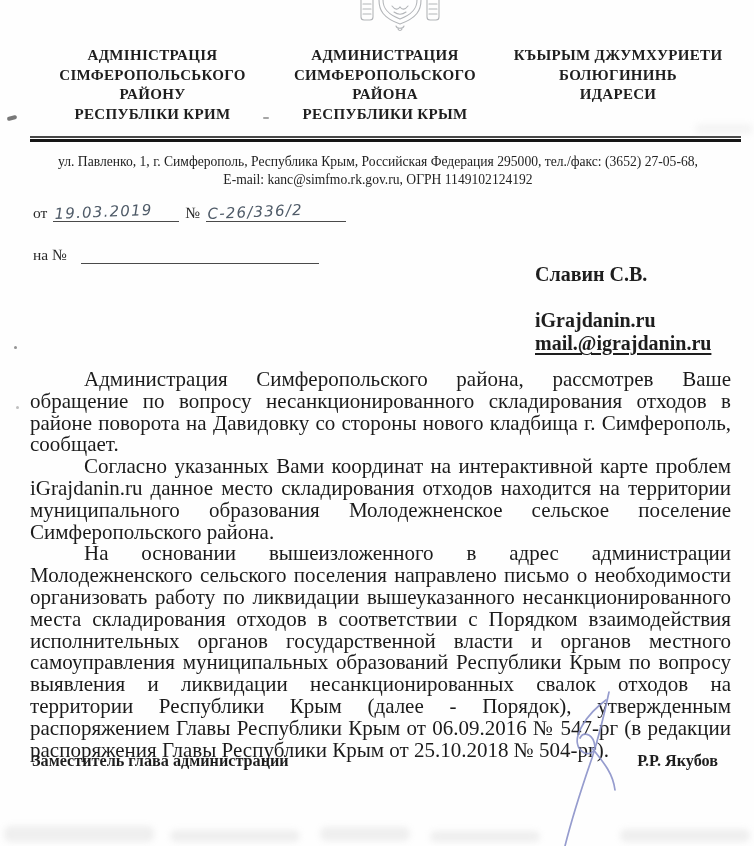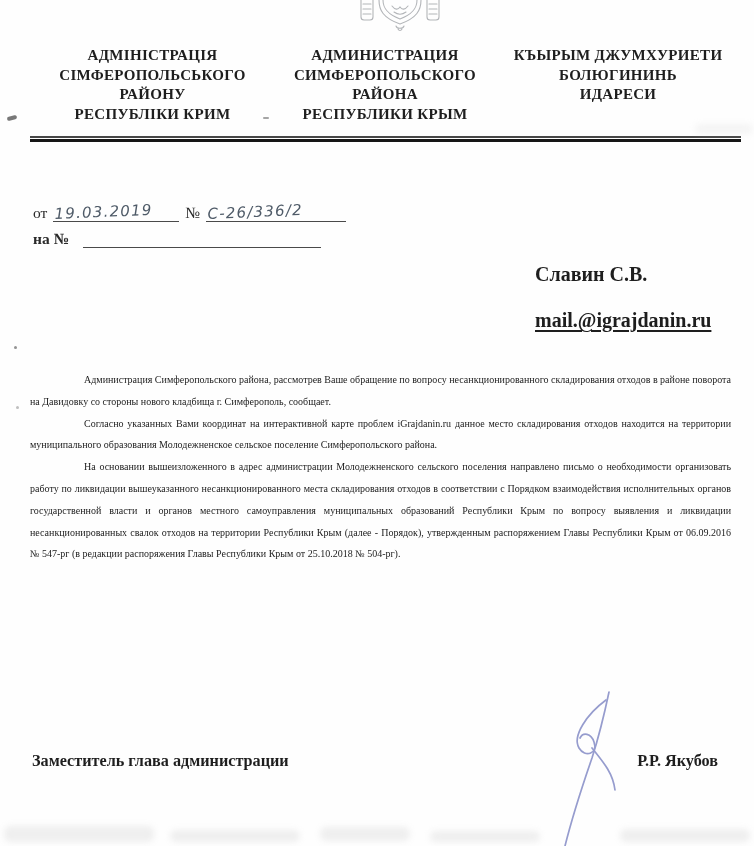--- a/index.html
+++ b/index.html
@@ -28,21 +28,21 @@
     border-top:2px solid #474747;border-bottom:3px solid #161616;background:#fff;
   }
   
   .contact{
     position:absolute;top:153px;left:20px;width:716px;
     text-align:center;font-size:13.6px;line-height:17.5px;color:#222;
   }
   
   .ref{position:absolute;top:203px;left:33px;font-size:15.5px;color:#2a2a2a;}
   .ref-line{display:flex;align-items:flex-end;}
-  .ref-line + .ref-line{margin-top:7px;font-weight:bold;}
+  .ref-line + .ref-line{margin-top:23px;}
   .blank{
     position:relative;display:inline-block;height:18px;
     border-bottom:1.4px solid #4a4a4a;margin:0 6px;
   }
   .blank-date{width:126px;}
   .blank-num{width:140px;}
   .blank-reply{width:238px;margin-left:14px;}
   .hand{
     position:absolute;left:2px;bottom:-2px;white-space:nowrap;
     font-family:"DejaVu Sans", sans-serif;font-style:italic;
@@ -50,21 +50,21 @@
     transform:rotate(-2.5deg);transform-origin:left bottom;
   }
   
   .recipient{position:absolute;left:535px;top:264px;font-weight:bold;font-size:20px;line-height:20px;}
   .recipient .r-name{margin-bottom:26px;}
   .recipient .r-org{margin-bottom:3px;}
   .recipient .r-email{text-decoration:underline;text-decoration-thickness:1.5px;text-underline-offset:3px;}
   
   .body-text{
     position:absolute;top:369px;left:30px;width:701px;
-    text-align:justify;font-size:10px;line-height:21.8px;color:#1b1b1b;
+    text-align:justify;font-size:21px;line-height:21.8px;color:#1b1b1b;
   }
   .body-text p{margin:0;text-indent:54px;}
   
   .signoff{
     position:absolute;top:752px;left:32px;right:36px;
     display:flex;justify-content:space-between;align-items:flex-start;
     font-weight:bold;font-size:16.2px;
   }
   
   .signature{position:absolute;left:535px;top:676px;width:110px;height:170px;}
@@ -106,40 +106,45 @@
     </div>
     <div class="header-col">
       <div>КЪЫРЫМ ДЖУМХУРИЕТИ</div>
       <div>БОЛЮГИНИНЬ</div>
       <div>ИДАРЕСИ</div>
     </div>
   </div>
 
   <div class="rule"></div>
 
+  <div class="contact">
+    <div>ул. Павленко, 1, г. Симферополь, Республика Крым, Российская Федерация  295000,  тел./факс: (3652) 27-05-68,</div>
+    <div>E-mail: kanc@simfmo.rk.gov.ru, ОГРН 1149102124192</div>
+  </div>
 
   <div class="ref">
     <div class="ref-line">
       <span>от</span>
       <span class="blank blank-date">
         <span class="hand">19.03.2019</span>
       </span>
       <span>№</span>
       <span class="blank blank-num">
         <span class="hand">С-26/336/2</span>
       </span>
     </div>
     <div class="ref-line">
       <span>на №</span>
       <span class="blank blank-reply"></span>
     </div>
   </div>
 
   <div class="recipient">
     <div class="r-name">Славин С.В.</div>
+    <div class="r-org">iGrajdanin.ru</div>
     <div class="r-email">mail.@igrajdanin.ru</div>
   </div>
 
   <div class="body-text">
     <p>Администрация Симферопольского района, рассмотрев Ваше обращение по вопросу несанкционированного складирования отходов в районе поворота на Давидовку со стороны нового кладбища г. Симферополь, сообщает.</p>
     <p>Согласно указанных Вами координат на интерактивной карте проблем iGrajdanin.ru данное место складирования отходов находится на территории муниципального образования Молодежненское сельское поселение Симферопольского района.</p>
     <p>На основании вышеизложенного  в адрес администрации Молодежненского сельского поселения направлено письмо о необходимости организовать работу по ликвидации вышеуказанного несанкционированного места складирования отходов в соответствии с Порядком взаимодействия исполнительных органов государственной власти и органов местного самоуправления муниципальных образований Республики Крым по вопросу выявления и ликвидации несанкционированных свалок отходов на территории Республики Крым (далее - Порядок), утвержденным распоряжением Главы Республики Крым от 06.09.2016 № 547-рг  (в редакции распоряжения Главы Республики Крым от 25.10.2018 № 504-рг).</p>
   </div>
 
   <div class="signoff">

